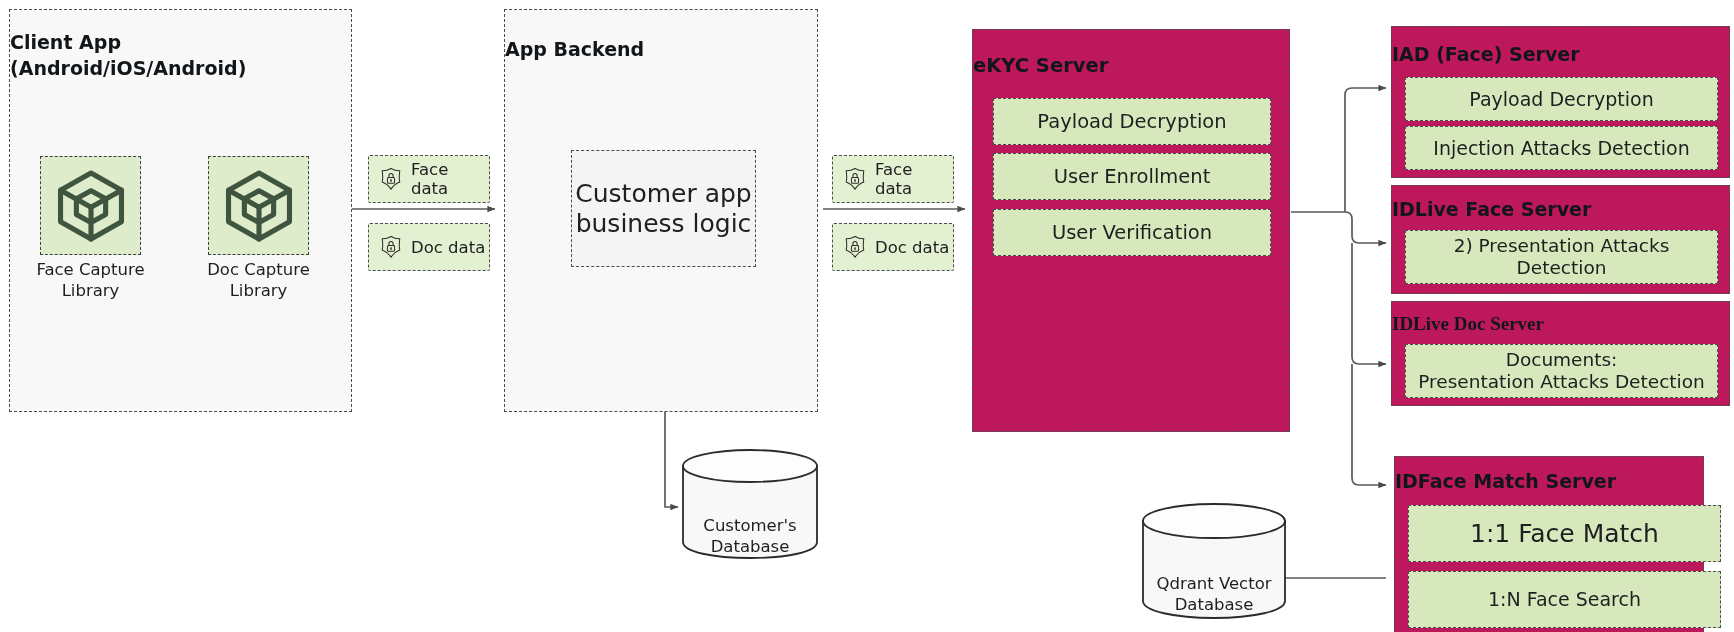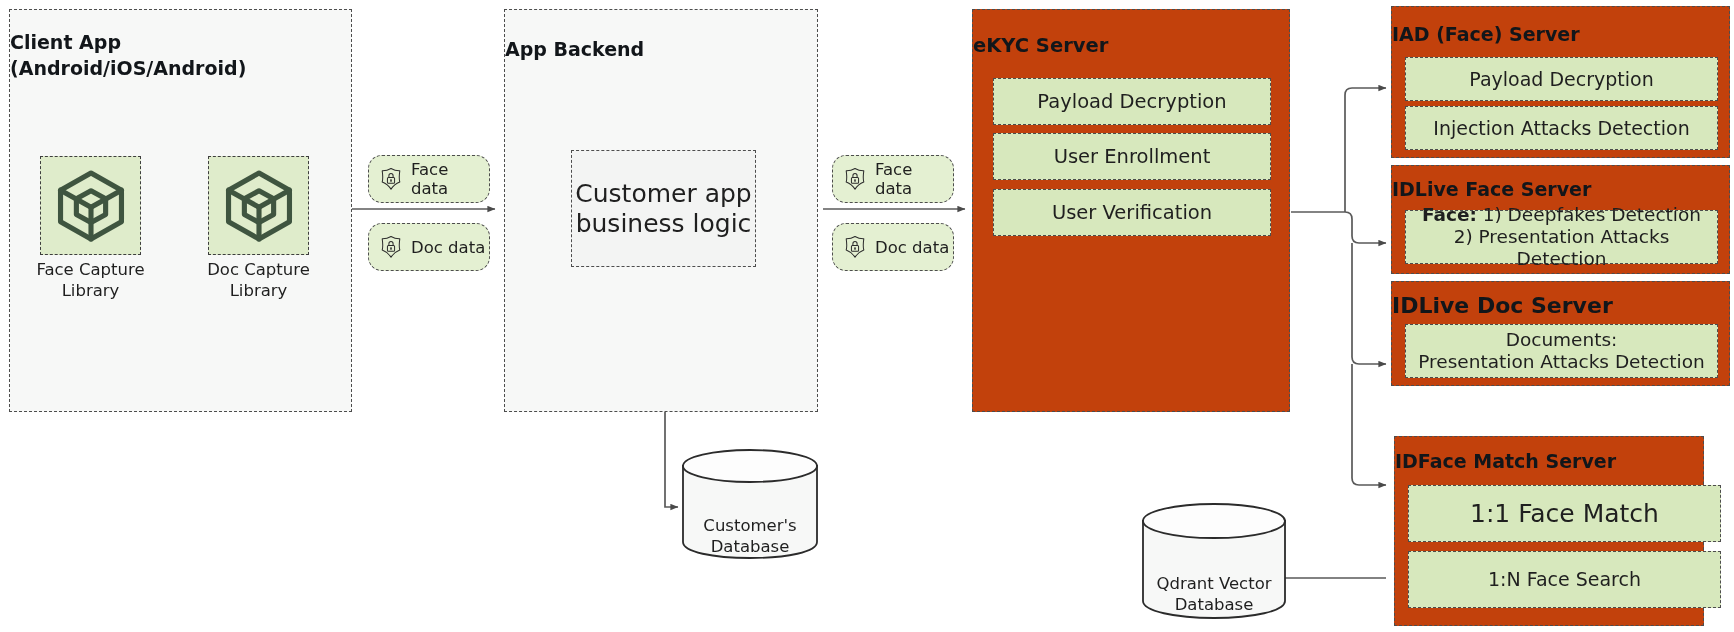--- a/index.html
+++ b/index.html
@@ -20,21 +20,21 @@
     overflow: hidden;
   }
 
   
   .box {
     position: absolute;
     box-sizing: border-box;
     border: 1.6px dashed #4d4d4d;
   }
   .box-grey   { background: #f7f8f7; }
-  .box-green  { background: #c2410c; }
+  .box-green  { background: #be185d; margin-top: 20px; }
   .inner-green{ background: #d7e8bd; }
   .inner-grey { background: #f3f4f3; }
 
   .title {
     position: absolute;
     left: 0; right: 0;
     text-align: left;
     font-weight: bold;
     color: #12161a;
   }
@@ -68,21 +68,21 @@
     font-size: 16.5px;
     line-height: 1.25;
     color: #1f1f1f;
   }
 
   
   .pill {
     position: absolute;
     box-sizing: border-box;
     border: 1.5px dashed #4d4d4d;
-    border-radius: 14px;
+    border-radius: 2px;
     background: #e4f0d2;
     display: flex;
     align-items: center;
     gap: 9px;
     padding-left: 11px;
     font-size: 16.5px;
     color: #1f1f1f;
   }
   .pill svg { flex: 0 0 auto; display: block; }
 
@@ -257,29 +257,26 @@
       <span>Payload Decryption</span>
     </div>
     <div class="cell inner-green" style="left:13px; top:99px; width:313px; height:44px; font-size:19px;">
       <span>Injection Attacks Detection</span>
     </div>
   </div>
 
   <div class="box box-green" style="left:1391px; top:165px; width:339px; height:109px;">
     <div class="title" style="top:12px; font-size:19px;">IDLive Face Server</div>
     <div class="cell inner-green" style="left:13px; top:44px; width:313px; height:54px; font-size:18.5px; flex-direction:column;">
-      <div>
-        <span class="b">Face:</span><span> 1) Deepfakes Detection</span>
-      </div>
       <div>2) Presentation Attacks Detection</div>
     </div>
   </div>
 
   <div class="box box-green" style="left:1391px; top:281px; width:339px; height:105px;">
-    <div class="title" style="top:11px; font-size:22px;">IDLive Doc Server</div>
+    <div class="title" style="top:11px; font-size:19px;font-family:Liberation Serif, serif;">IDLive Doc Server</div>
     <div class="cell inner-green" style="left:13px; top:42px; width:313px; height:54px; font-size:18.5px; flex-direction:column;">
       <div class="b">Documents:</div>
       <div>Presentation Attacks Detection</div>
     </div>
   </div>
 
   <div class="box box-green" style="left:1394px; top:436px; width:310px; height:190px;">
     <div class="title" style="top:13px; font-size:19px;">IDFace Match Server</div>
     <div class="cell inner-green" style="left:13px; top:48px; width:313px; height:57px; font-size:25px;">
       <span>1:1 Face Match</span>

